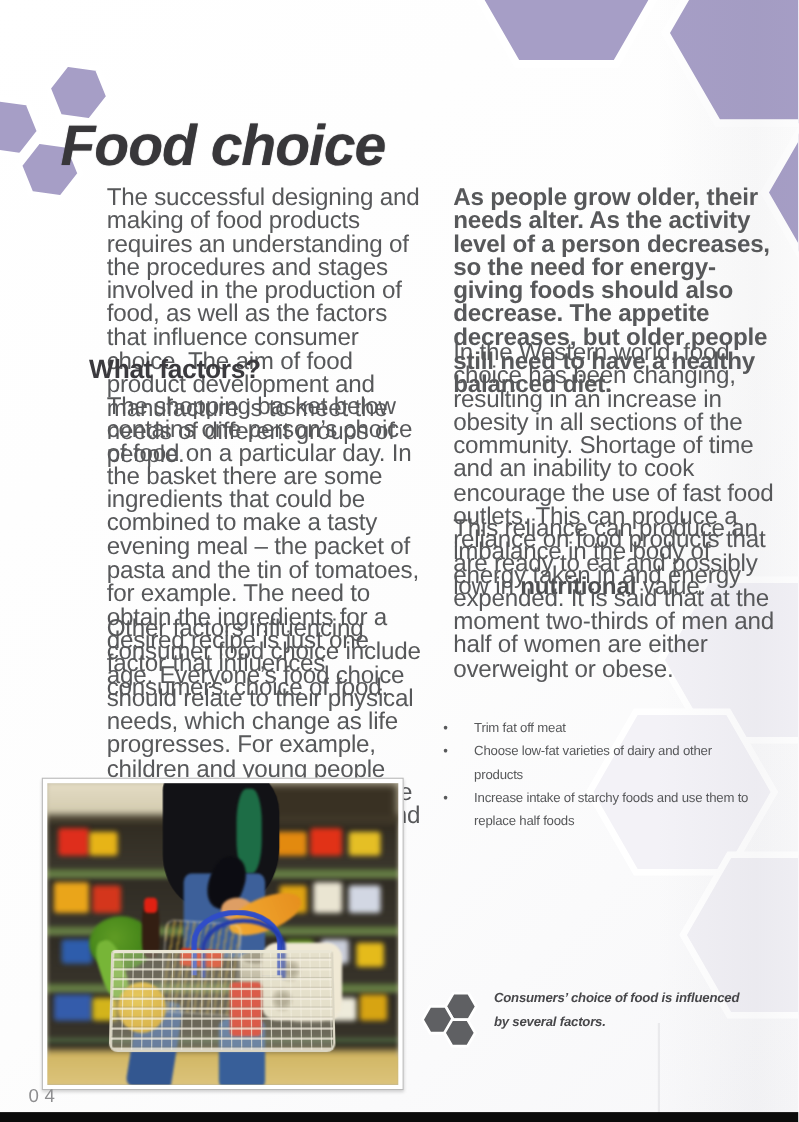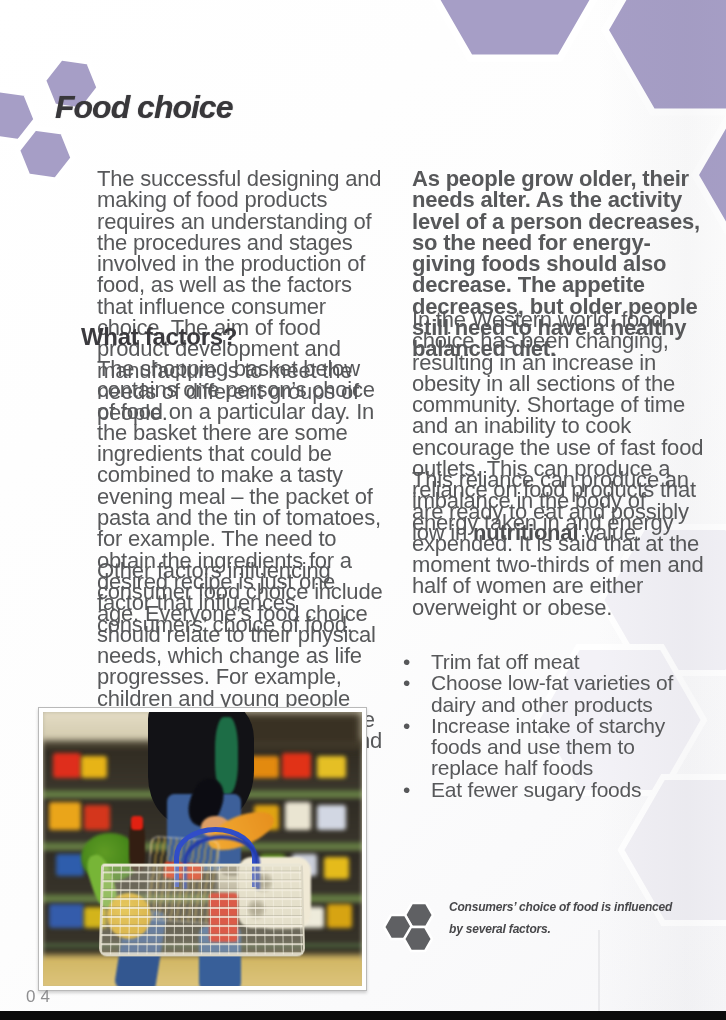--- a/index.html
+++ b/index.html
@@ -17,35 +17,35 @@
   .shade-crease{position:absolute;top:930px;left:598px;width:2px;height:90px;
     background:rgba(150,150,160,0.15);}
   
   .deco{position:absolute;}
   .deco.tr{top:0;right:0;}
   .deco.tl{top:40px;left:0;}
   .wm-hex{position:absolute;z-index:0;}
   
   .title{
     position:absolute;left:55px;top:68px;z-index:2;
-    font-size:32px;font-weight:bold;font-style:italic;
+    font-size:52px;font-weight:bold;font-style:italic;
     color:#38373a;letter-spacing:-1px;
     text-shadow:0 0 1px rgba(56,55,58,0.6);
   }
   
   .txt{position:absolute;width:293px;font-size:22px;line-height:21.3px;
     letter-spacing:-0.2px;color:#57585a;z-index:2;margin-left:16px;}
   .col-l{left:81px;}
   .col-r{left:396px;}
   .sec-head{position:absolute;left:81px;top:303px;z-index:2;
     font-size:24px;font-weight:bold;color:#3b3a3e;letter-spacing:-0.3px;}
   .b{font-weight:bold;color:#4d4e50;}
   
   .bullets{position:absolute;left:396px;top:651px;width:293px;z-index:2;
-    margin:0;padding:0;list-style:none;font-size:21px;line-height:21.3px;letter-spacing:-0.2px;}
+    margin:0;padding:0;list-style:none;font-size:12px;line-height:21.3px;letter-spacing:-0.2px;}
   .bullets li{position:relative;padding-left:35px;}
   .bullets li::before{content:"•";position:absolute;left:7px;top:0;color:#57585a;}
   
   .photo-frame{position:absolute;left:38px;top:707px;width:329px;height:284px;
     background:#fff;border:1px solid #b9b9b9;box-shadow:0 2px 3px rgba(0,0,0,0.18);
     padding:4px;box-sizing:border-box;z-index:2;}
   .photo{position:relative;width:100%;height:100%;overflow:hidden;background:#b9b4a4;
     filter:saturate(1.25) contrast(1.05);}
   .ph{position:absolute;}
   .ph-bg{inset:0;filter:blur(2px);
@@ -137,21 +137,20 @@
   <p class="txt col-l" style="top:336px;">The shopping basket below contains one person’s choice of food on a particular day. In the basket there are some ingredients that could be combined to make a tasty evening meal – the packet of pasta and the tin of tomatoes, for example. The need to obtain the ingredients for a desired recipe is just one factor that influences consumers’ choice of food.</p>
   <p class="txt col-l" style="top:538px;">Other factors influencing consumer food choice include age. Everyone’s food choice should relate to their physical needs, which change as life progresses. For example, children and young people require food that supplies the right amounts of nutrients and energy to suit their needs.</p>
 
   <p class="txt col-r" style="top:146px;font-weight:bold;">As people grow older, their needs alter. As the activity level of a person decreases, so the need for energy-giving foods should also decrease. The appetite decreases, but older people still need to have a healthy balanced diet.</p>
   <p class="txt col-r" style="top:287px;"><span>In the Western world, food choice has been changing, resulting in an increase in obesity in all sections of the community. Shortage of time and an inability to cook encourage the use of fast food outlets. This can produce a reliance on food products that are ready to eat and possibly low in </span><span class="b">nutritional</span><span> value.</span></p>
   <p class="txt col-r" style="top:447px;">This reliance can produce an imbalance in the body of energy taken in and energy expended. It is said that at the moment two-thirds of men and half of women are either overweight or obese.</p>
   <ul class="bullets">
     <li>Trim fat off meat</li>
     <li>Choose low-fat varieties of dairy and other products</li>
     <li>Increase intake of starchy foods and use them to replace half foods</li>
-    <li>Eat fewer sugary foods</li>
   </ul>
 
   <div class="photo-frame">
     <div class="photo" title="Person carrying a wire shopping basket of groceries in a supermarket aisle">
       <div class="ph ph-bg"></div>
       <div class="ph corner-dark"></div>
 
       <div class="ph blob" style="left:3%;top:15%;width:9%;height:9%;background:#c0392b"></div>
       <div class="ph blob" style="left:12%;top:16%;width:8%;height:8%;background:#d8b13a"></div>
       <div class="ph blob" style="left:2%;top:33%;width:10%;height:10%;background:#d9a43a"></div>

